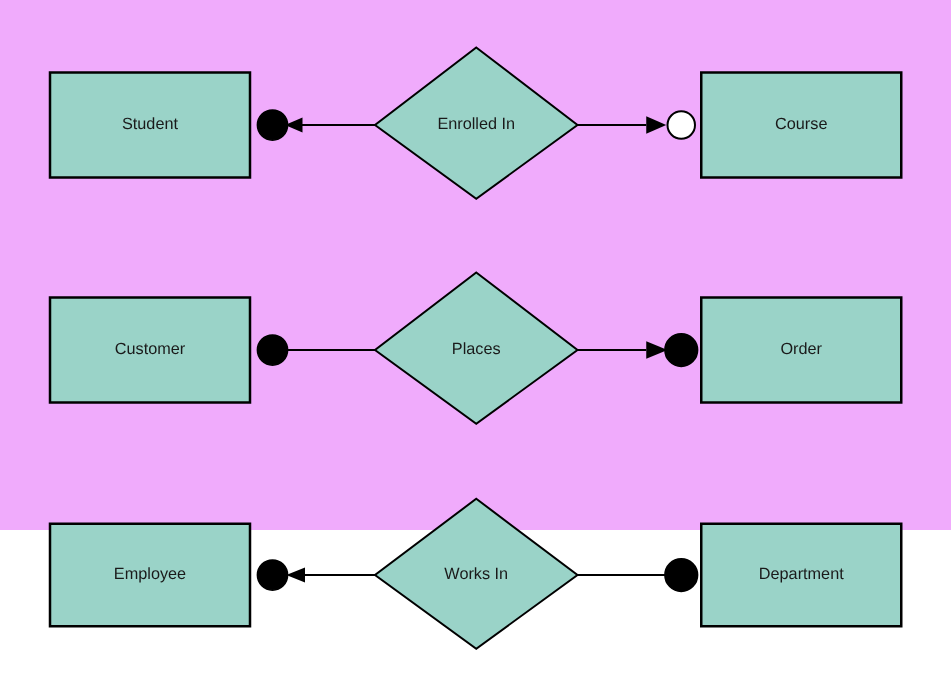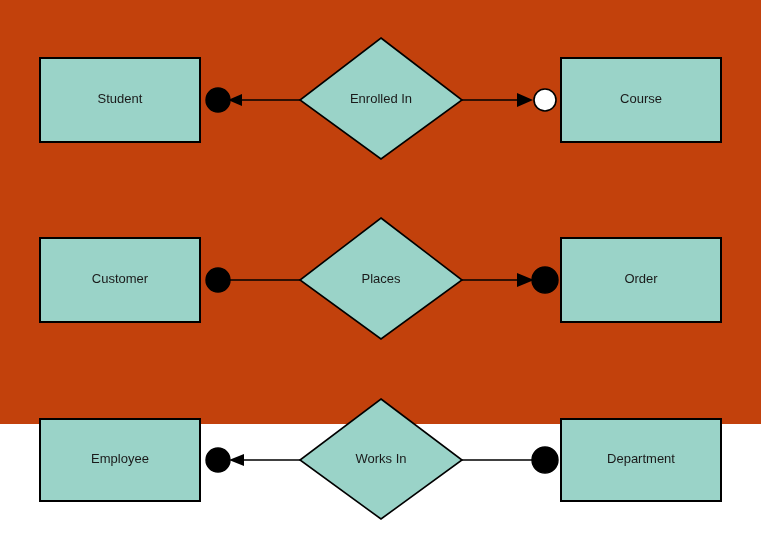--- a/index.html
+++ b/index.html
@@ -10,21 +10,21 @@
   body {
     width: 761px;
     height: 560px;
     font-family: "Liberation Sans", sans-serif;
     overflow: hidden;
   }
   #canvas {
     position: relative;
     width: 761px;
     height: 424px;
-    background: #c2410c;
+    background: #f0abfc;
   }
   #er-svg {
     position: absolute;
     top: 0;
     left: 0;
     width: 761px;
     height: 560px;
     display: block;
   }
   .entity-shape {

